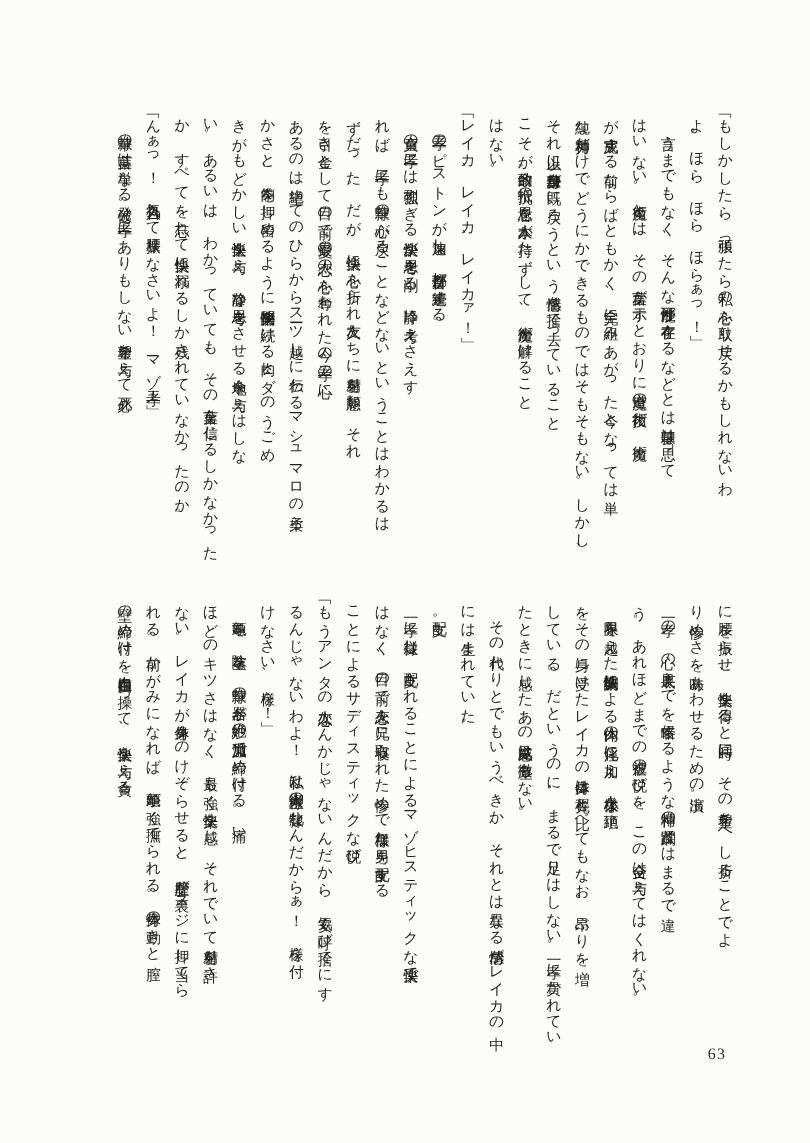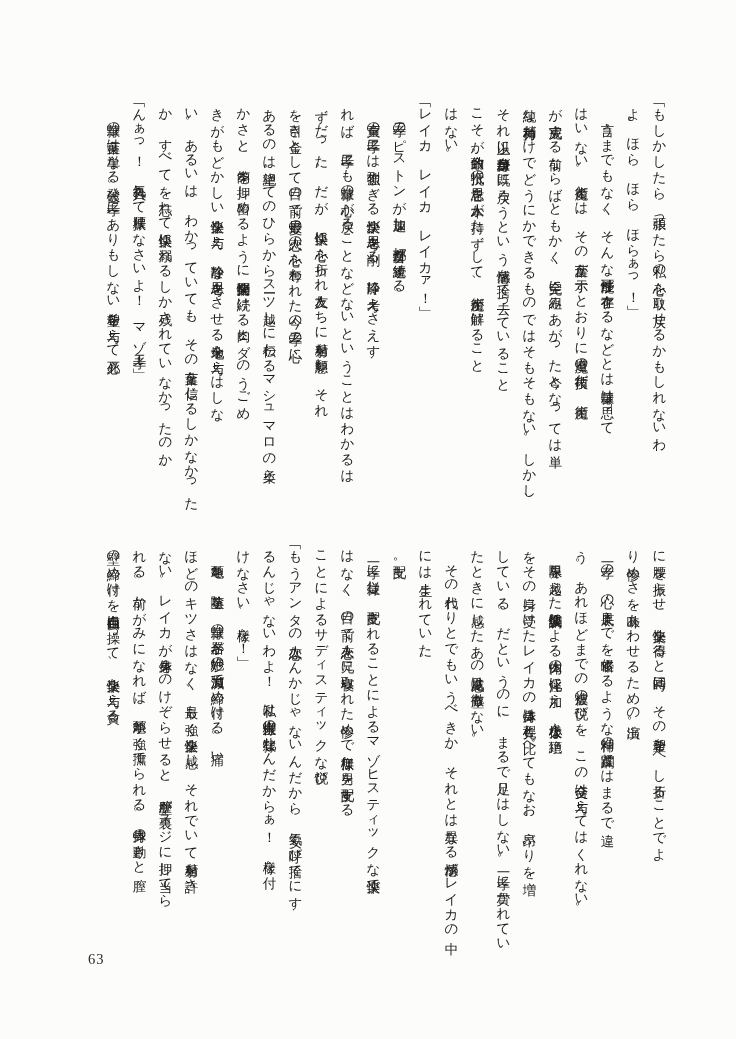--- a/index.html
+++ b/index.html
@@ -35,21 +35,21 @@
   .text-block .tline {
     white-space: pre;
   }
   #upper-block { top: 99px; }
   #lower-block { top: 541px; }
   .page-number {
     position: absolute;
     top: 951px;
     left: 88px;
     width: 572px;
-    text-align: left;
+    text-align: right;
     font-size: 14.5px;
     color: #2a2926;
     letter-spacing: 1px;
   }
 </style>
 </head>
 <body>
 
 <div class="page">
 

